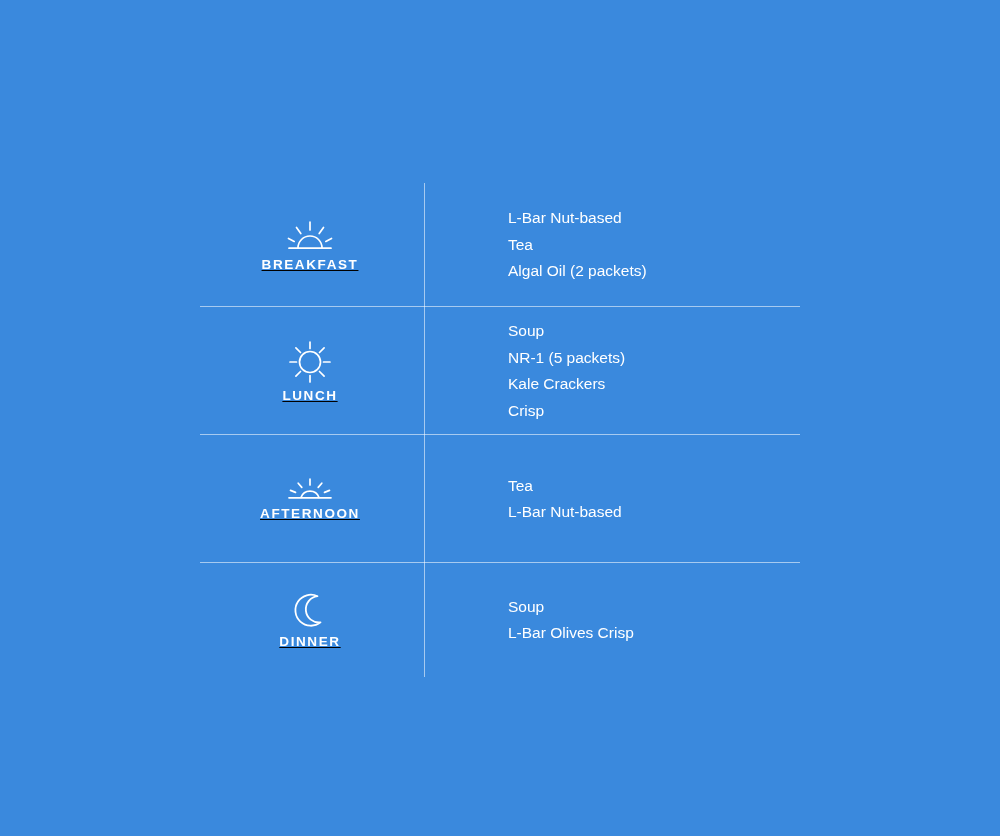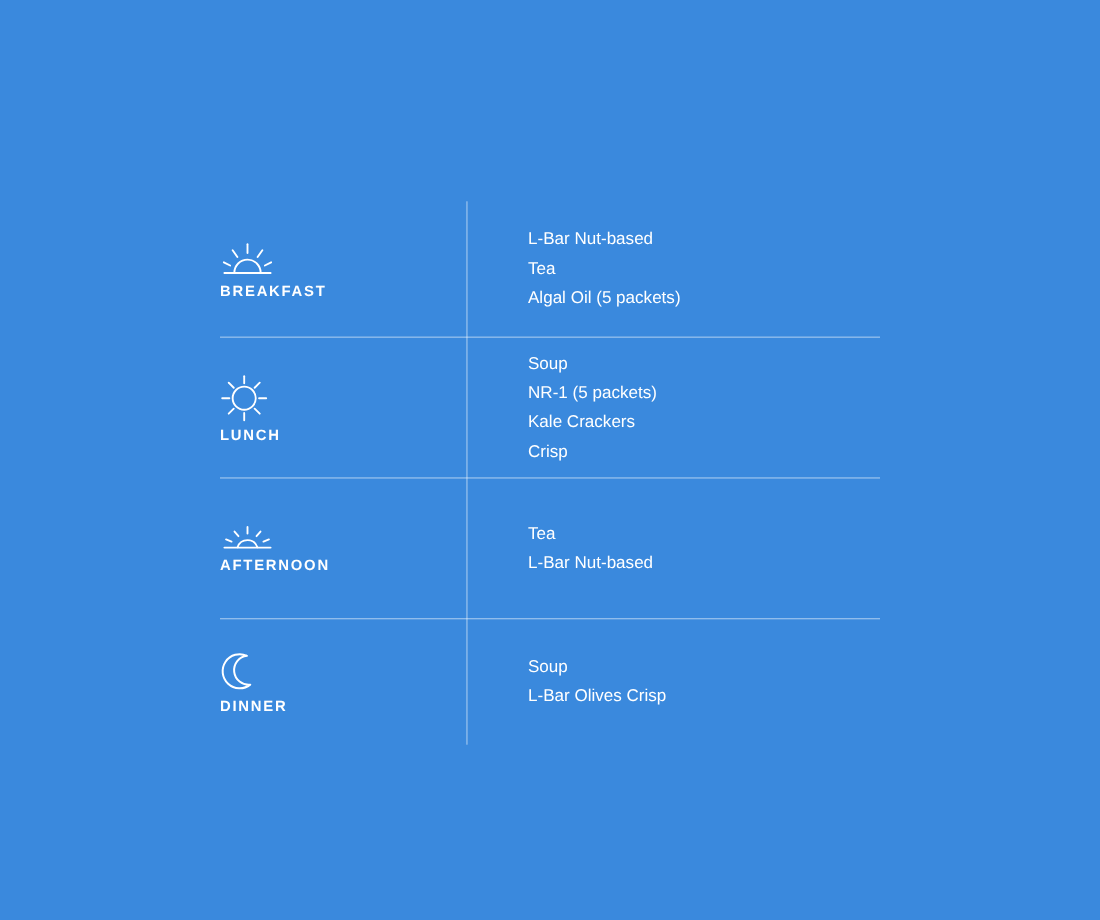--- a/index.html
+++ b/index.html
@@ -51,23 +51,25 @@
     width: 600px;
     height: 1px;
     background: rgba(255,255,255,0.55);
   }
 
   .meal-icon-cell {
     width: 224px;
     flex: 0 0 224px;
     display: flex;
     flex-direction: column;
+    align-items: center;
     justify-content: center;
     box-sizing: border-box;
     padding-right: 4px;
+    text-decoration: underline;
   }
 
   .meal-glyph {
     display: block;
     line-height: 0;
     margin-bottom: 4px;
   }
   .meal-glyph svg {
     display: block;
   }
@@ -75,21 +77,21 @@
   .meal-label {
     color: #ffffff;
     font-size: 13.5px;
     letter-spacing: 1.6px;
     font-weight: 600;
     white-space: nowrap;
   }
 
   .meal-items-cell {
     flex: 1 1 auto;
-    padding-left: 56px;
+    padding-left: 84px;
     box-sizing: border-box;
   }
 
   .meal-item {
     color: #ffffff;
     font-size: 15.5px;
     line-height: 26.5px;
     white-space: nowrap;
     font-weight: 400;
   }
@@ -112,21 +114,21 @@
           <line x1="38.5" y1="8.5" x2="34.2" y2="14.6"></line>
           <line x1="3.5" y1="19.5" x2="9.2" y2="22.4"></line>
           <line x1="46.5" y1="19.5" x2="40.8" y2="22.4"></line>
         </svg>
       </span>
       <span class="meal-label">BREAKFAST</span>
     </div>
     <div class="meal-items-cell">
       <div class="meal-item">L-Bar Nut-based</div>
       <div class="meal-item">Tea</div>
-      <div class="meal-item">Algal Oil (5 packets)</div>
+      <div class="meal-item">Algal Oil (2 packets)</div>
     </div>
     <div class="row-divider"></div>
   </div>
 
   <div class="meal-row r1">
     <div class="meal-icon-cell">
       <span class="meal-glyph">
         <svg width="44" height="44" viewBox="0 0 44 44" fill="none" stroke="#ffffff" stroke-width="1.7" stroke-linecap="round">
           <circle cx="22" cy="22" r="10.5"></circle>
           <line x1="22" y1="2" x2="22" y2="8.5"></line>

